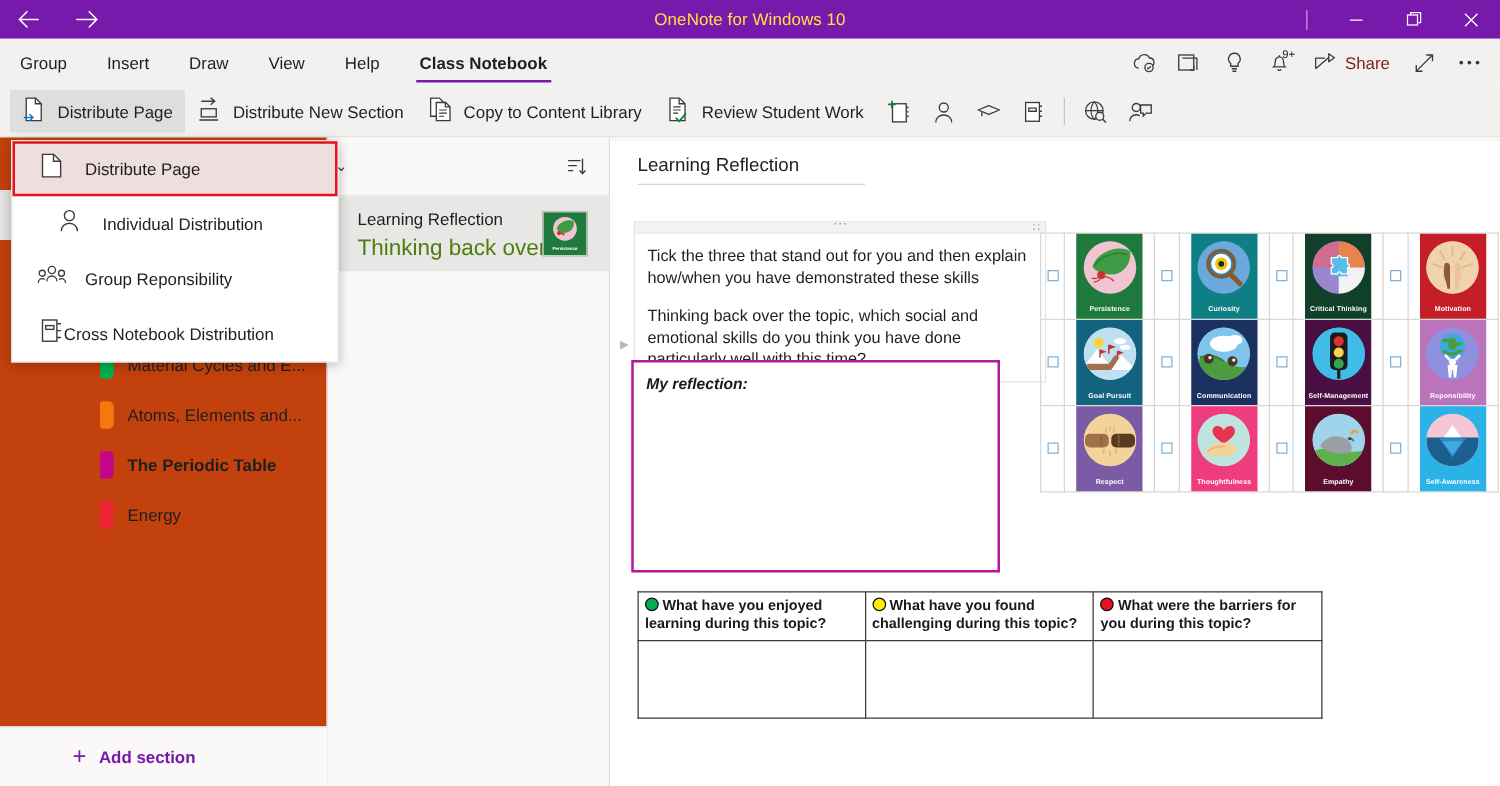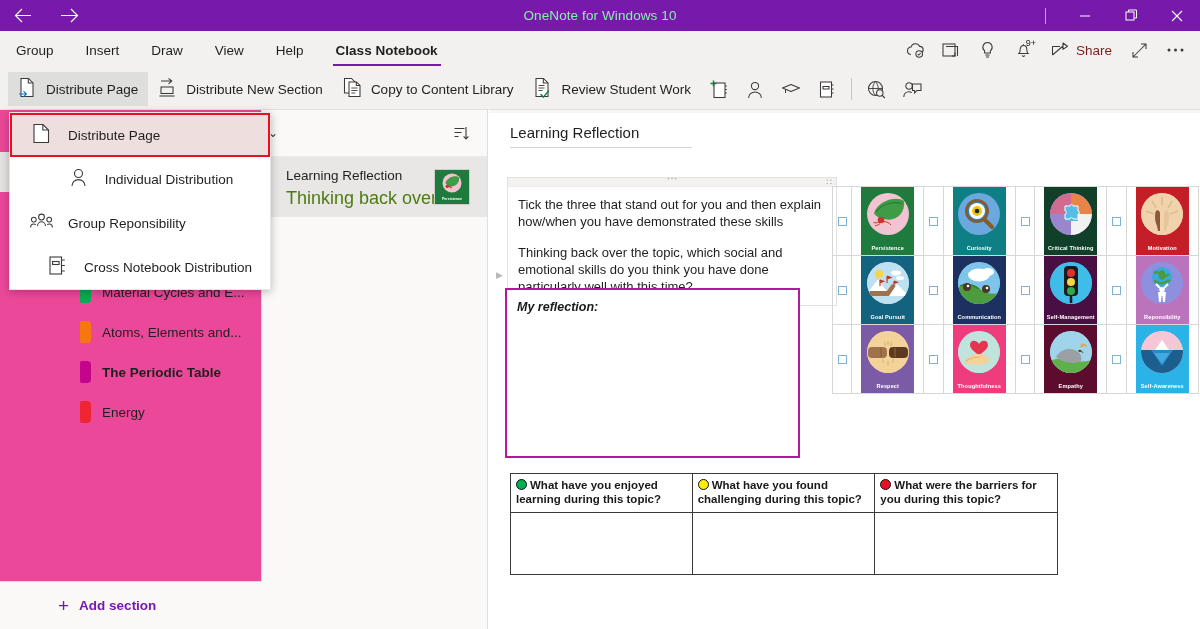--- a/index.html
+++ b/index.html
@@ -16,21 +16,21 @@
   .titlebar {
     position: absolute; top: 0; left: 0; width: 1200px; height: 31px;
     background: #7719aa; display: flex; align-items: center;
   }
   .nav-btn {
     width: 46px; height: 31px; display: flex; align-items: center; justify-content: center;
     color: #ffffff; font-size: 17px; line-height: 1;
   }
   .title-text {
     position: absolute; left: 0; width: 1200px; text-align: center;
-    color: #86efac; font-size: 13.5px; letter-spacing: .1px; pointer-events: none;
+    color: #fde047; font-size: 13.5px; letter-spacing: .1px; pointer-events: none;
   }
   .win-ctrls { position: absolute; right: 0; top: 0; height: 31px; display: flex; align-items: center; }
   .win-sep { width: 1px; height: 16px; background: #c79ce0; margin-right: 16px; }
   .win-btn { width: 46px; height: 31px; display: flex; align-items: center; justify-content: center; color: #fff; }
 
   
   .tabbar {
     position: absolute; top: 31px; left: 0; width: 1200px; height: 38px;
     background: #f2f1f0; display: flex; align-items: center;
   }
@@ -64,21 +64,21 @@
     display: flex; align-items: center; gap: 8px; height: 34px; padding: 0 10px;
     font-size: 13.5px; color: #1f1f1f; white-space: nowrap;
   }
   .rib-item.sel { background: #dededc; }
   .rib-icon-btn { width: 36px; height: 34px; display: flex; align-items: center; justify-content: center; }
   .rib-sep { width: 1px; height: 22px; background: #c8c6c4; margin: 0 6px; }
 
   
   .sections {
     position: absolute; top: 110px; left: 0; width: 262px; height: 519px;
-    background: #ec4899; border-right: 1px solid #e1dfdd; padding-left: 29px;
+    background: #c2410c; border-right: 1px solid #e1dfdd; padding-left: 29px;
   }
   .sec-header { height: 42px; }
   .sec-list { position: absolute; top: 42px; left: 0; right: 0; bottom: 48px; overflow: hidden; }
   .sec-row {
     position: relative; height: 40px; display: flex; align-items: center;
     padding-left: 40px; font-size: 13.5px; color: #1f1f1f;
   }
   .sec-row.active { background: #e5e3e1; }
   .sec-row.active::before {
     content: ""; position: absolute; left: 52px; top: 0; bottom: 0; width: 3px; background: #7719aa;
@@ -687,21 +687,21 @@
     <div style="position:relative; height:44px; display:flex; align-items:center; padding-left:20px; gap:17px;
                 background:#eedede; border:2.5px solid #e81123; box-sizing:border-box;">
       <span>
         <svg width="19" height="21" viewBox="0 0 19 21">
             <path d="M2 1.5h9L16.5 7v12.5H2V1.5z" stroke="#3b3a39" stroke-width="1.1" fill="#fff"></path>
             <path d="M10.8 1.6V7h5.5" stroke="#3b3a39" stroke-width="1.1" fill="none"></path>
           </svg>
       </span>
       <span style="font-size:13.5px;color:#1f1f1f;">Distribute Page</span>
     </div>
-    <div style="height:44px; display:flex; align-items:center; padding-left:22px; gap:17px;justify-content:center;">
+    <div style="height:44px; display:flex; align-items:center; padding-left:36px; gap:17px;">
       <span>
         <svg width="19" height="21" viewBox="0 0 19 21">
             <circle cx="9.5" cy="6.5" r="4" stroke="#3b3a39" stroke-width="1.1" fill="none"></circle>
             <path d="M3 19c0-3.6 2.9-6.4 6.5-6.4S16 15.4 16 19" stroke="#3b3a39" stroke-width="1.1" fill="none"></path>
           </svg>
       </span>
       <span style="font-size:13.5px;color:#1f1f1f;">Individual Distribution</span>
     </div>
     <div style="height:44px; display:flex; align-items:center; padding-left:20px; gap:15px;">
       <span>
@@ -709,21 +709,21 @@
             <circle cx="11.5" cy="6" r="2.9" stroke="#3b3a39" stroke-width="1.05" fill="none"></circle>
             <path d="M7.5 15c0-2.4 1.8-4.2 4-4.2s4 1.8 4 4.2" stroke="#3b3a39" stroke-width="1.05" fill="none"></path>
             <circle cx="3.8" cy="8.6" r="2.4" stroke="#3b3a39" stroke-width="1.05" fill="none"></circle>
             <path d="M.6 16.4c0-2 1.4-3.5 3.2-3.5 .8 0 1.5.3 2 .8" stroke="#3b3a39" stroke-width="1.05" fill="none"></path>
             <circle cx="19.2" cy="8.6" r="2.4" stroke="#3b3a39" stroke-width="1.05" fill="none"></circle>
             <path d="M22.4 16.4c0-2-1.4-3.5-3.2-3.5-.8 0-1.5.3-2 .8" stroke="#3b3a39" stroke-width="1.05" fill="none"></path>
           </svg>
       </span>
       <span style="font-size:13.5px;color:#1f1f1f;">Group Reponsibility</span>
     </div>
-    <div style="height:44px; display:flex; align-items:center; padding-left:38px; gap:17px;">
+    <div style="height:44px; display:flex; align-items:center; padding-left:22px; ">
       <span>
         <svg width="19" height="21" viewBox="0 0 19 21">
             <rect x="2" y="2" width="11.5" height="17" stroke="#3b3a39" stroke-width="1.1" fill="#fff"></rect>
             <rect x="4.6" y="6.5" width="6.5" height="3" stroke="#3b3a39" stroke-width="1.1" fill="none"></rect>
             <path d="M13.8 5h3M13.8 10.5h3M13.8 16h3" stroke="#3b3a39" stroke-width="1.1"></path>
           </svg>
       </span>
       <span style="font-size:13.5px;color:#1f1f1f;">Cross Notebook Distribution</span>
     </div>
   </div>

